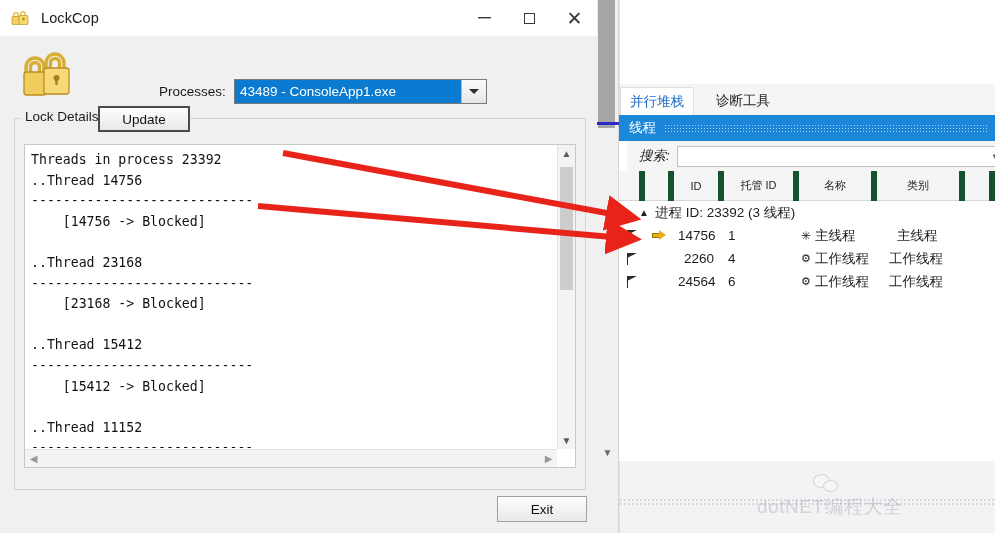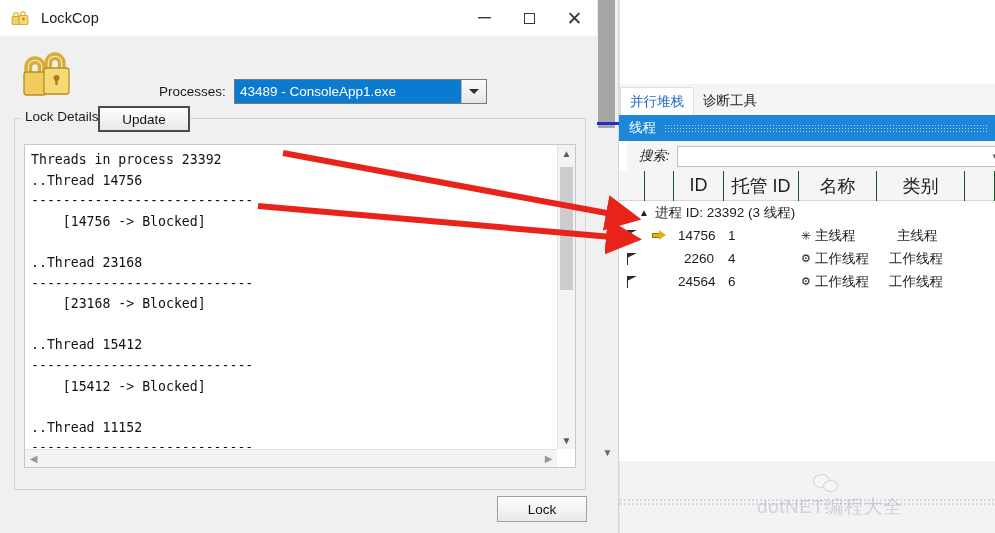--- a/index.html
+++ b/index.html
@@ -132,21 +132,21 @@
   
   #vspanel{
     position:absolute;left:619px;top:0;width:376px;height:533px;
     background:#ffffff;
   }
   .vs-top-blank{position:absolute;left:0;top:0;width:376px;height:84px;background:#ffffff;
     border-left:1px solid #e3e3e3;box-sizing:border-box;}
   .vs-tabs{
     position:absolute;left:0;top:84px;width:376px;height:31px;
     background:#f5f5f5;display:flex;align-items:flex-end;
-    border-left:1px solid #e3e3e3;box-sizing:border-box;
+    border-left:1px solid #e3e3e3;box-sizing:border-box;gap:13px;
   }
   .vs-tab{
     height:28px;display:flex;align-items:center;padding:0 9px;font-size:13.5px;
     color:#1e1e1e;box-sizing:border-box;
   }
   .vs-tab.active{background:#ffffff;color:#1a69c7;border:1px solid #e0e0e0;border-bottom:none;}
   .vs-titlebar{
     position:absolute;left:0;top:115px;width:376px;height:26px;background:#1c86d8;
     display:flex;align-items:center;
   }
@@ -166,21 +166,21 @@
     margin-right:0;display:flex;align-items:center;
   }
   .vs-search .inp .caret{margin-left:auto;font-size:8px;color:#555;padding-right:3px;}
 
   .grid-head{
     position:absolute;left:0;top:171px;width:376px;height:30px;background:#f5f5f5;
     display:flex;align-items:center;border-bottom:1px solid #d8d8d8;box-sizing:border-box;
   }
   .gh{
     height:30px;display:flex;align-items:center;justify-content:center;
-    font-size:18px;color:#1e1e1e;border-right:1px solid #14532d;box-sizing:border-box;
+    font-size:11px;color:#1e1e1e;border-right:6px solid #14532d;box-sizing:border-box;
   }
   .grid-body{position:absolute;left:0;top:201px;width:376px;height:260px;background:#ffffff;}
   .proc-row{
     height:23px;display:flex;align-items:center;font-size:13.5px;color:#1e1e1e;
     padding-left:20px;
   }
   .proc-row .chev{font-size:10px;color:#1e1e1e;margin-right:6px;}
   .trow{height:23px;display:flex;align-items:center;font-size:13.5px;color:#1e1e1e;}
   .tc{height:23px;display:flex;align-items:center;box-sizing:border-box;overflow:hidden;white-space:nowrap;}
   .flag{
@@ -324,21 +324,21 @@
         <div class="arw">▲</div>
         <div class="thumb"></div>
         <div class="arw" style="position:absolute;left:0;right:0;bottom:0;">▼</div>
       </div>
       <div class="hscroll">
         <div class="arw">◀</div>
         <div class="arw r">▶</div>
       </div>
     </div>
 
-    <div class="btn" id="exit-button">Lock</div>
+    <div class="btn" id="exit-button">Exit</div>
   </div>
 </div>
 
 <div id="vs-outer-scroll">
   <div class="trough"></div>
   <div class="thumb"></div>
   <div class="downarw">▼</div>
 </div>
 <div class="blue-rule"></div>
 

